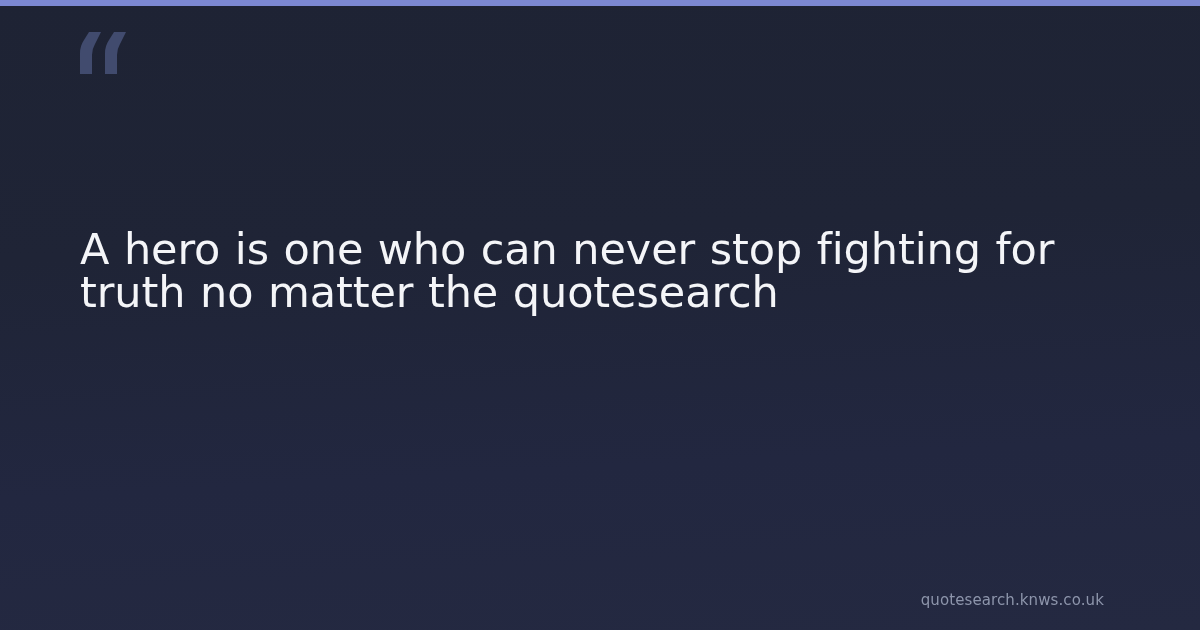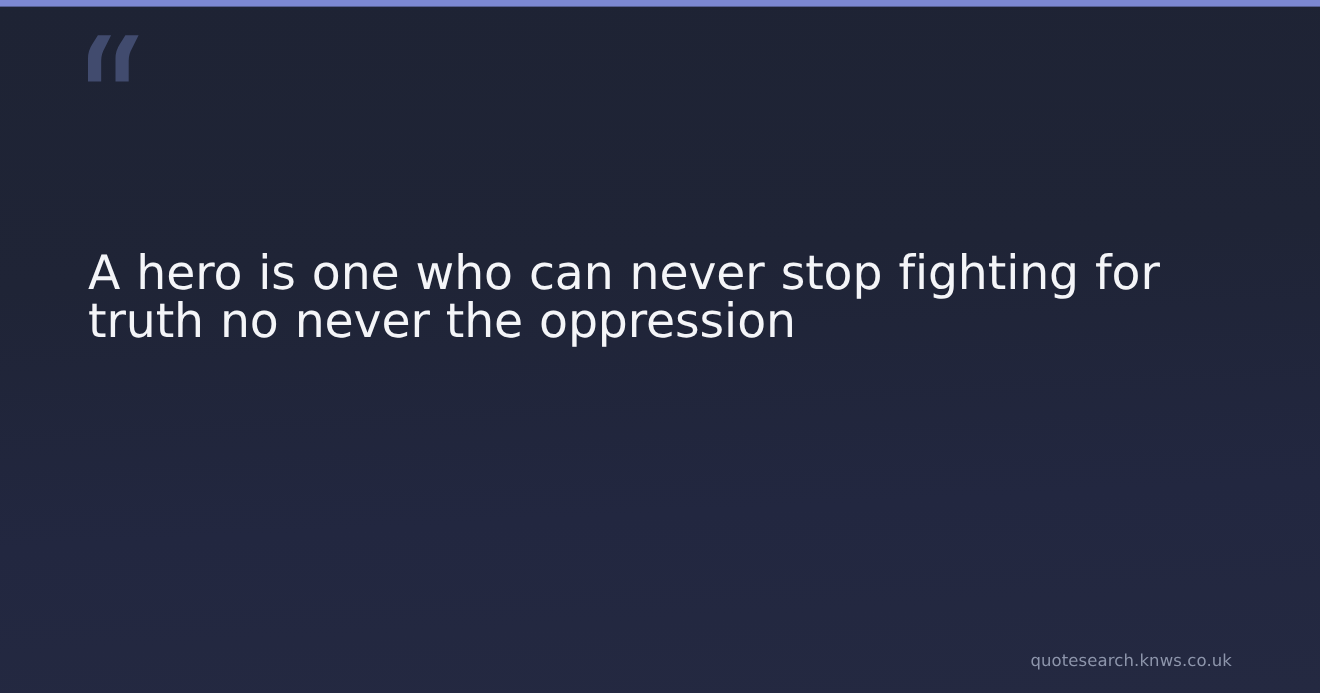--- a/index.html
+++ b/index.html
@@ -73,21 +73,21 @@
     letter-spacing: 0.2px;
     white-space: nowrap;
   }
   .attribution .dash {
     display: inline-block;
     margin-right: 9px;
   }
 
   .site-url {
     position: absolute;
-    right: 80px;
+    right: 96px;
     bottom: 21px;
     font-family: "DejaVu Sans", sans-serif;
     font-size: 15px;
     font-weight: 400;
     color: #8d95ab;
     letter-spacing: 0.1px;
     white-space: nowrap;
   }
 </style>
 </head>
@@ -98,19 +98,19 @@
   <div class="accent-bar"></div>
 
   <div class="quote-mark">
     <svg width="60" height="56" viewBox="0 0 60 56" xmlns="http://www.w3.org/2000/svg">
       <path d="M2 44 L2 23 Q2 16 6 10 L11 2 L23 2 L17 14 Q14 19 14 25 L14 44 Z" fill="#414b6e"></path>
       <path d="M27 44 L27 23 Q27 16 31 10 L36 2 L48 2 L42 14 Q39 19 39 25 L39 44 Z" fill="#414b6e"></path>
     </svg>
   </div>
 
   <div class="content">
-    <p class="quote-text">A hero is one who can never stop fighting for truth no never the oppression</p>
+    <p class="quote-text">A hero is one who can never stop fighting for truth no matter the quotesearch</p>
 
   </div>
 
   <div class="site-url">quotesearch.knws.co.uk</div>
 
 </div>
 
 </body></html>

